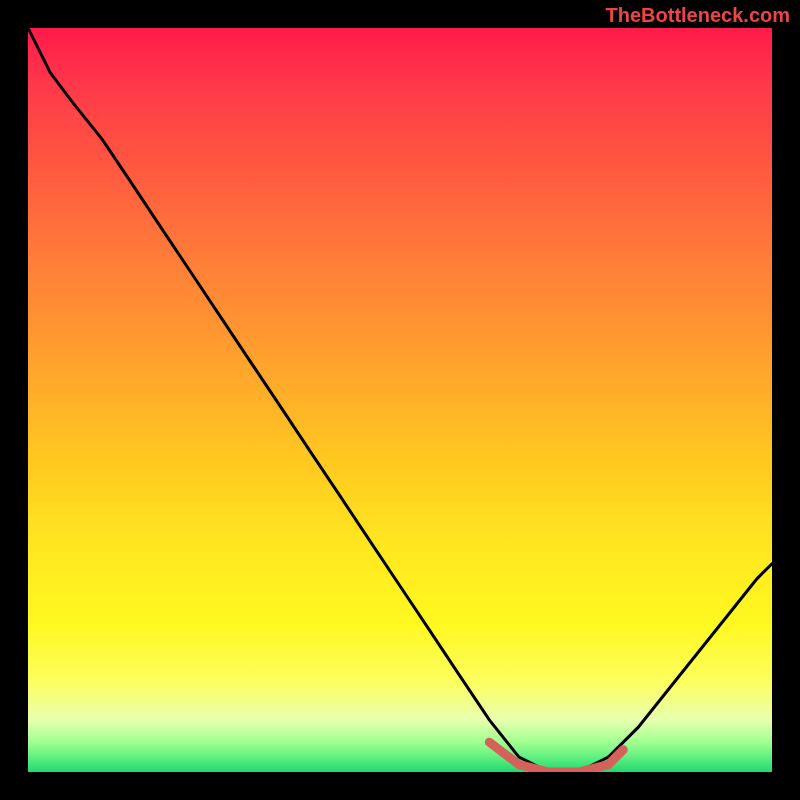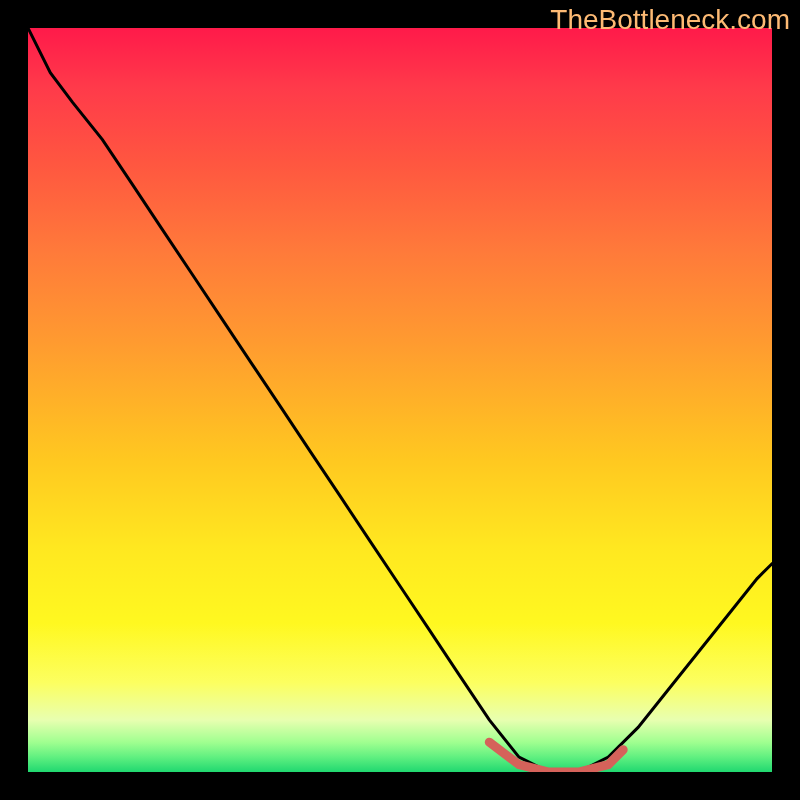--- a/index.html
+++ b/index.html
@@ -10,23 +10,23 @@
     width: 800px;
     height: 800px;
     background: #000;
   }
   
   .watermark {
     position: absolute;
     top: 4px;
     right: 10px;
     font-family: Arial, sans-serif;
-    font-size: 28px;
-    font-weight: 400;
-    color: #fdba74;
+    font-size: 20px;
+    font-weight: 700;
+    color: #ef4444;
     z-index: 10;
   }
   
   .plot-area {
     position: absolute;
     left: 28px;
     top: 28px;
     width: 744px;
     height: 744px;
     overflow: hidden;

